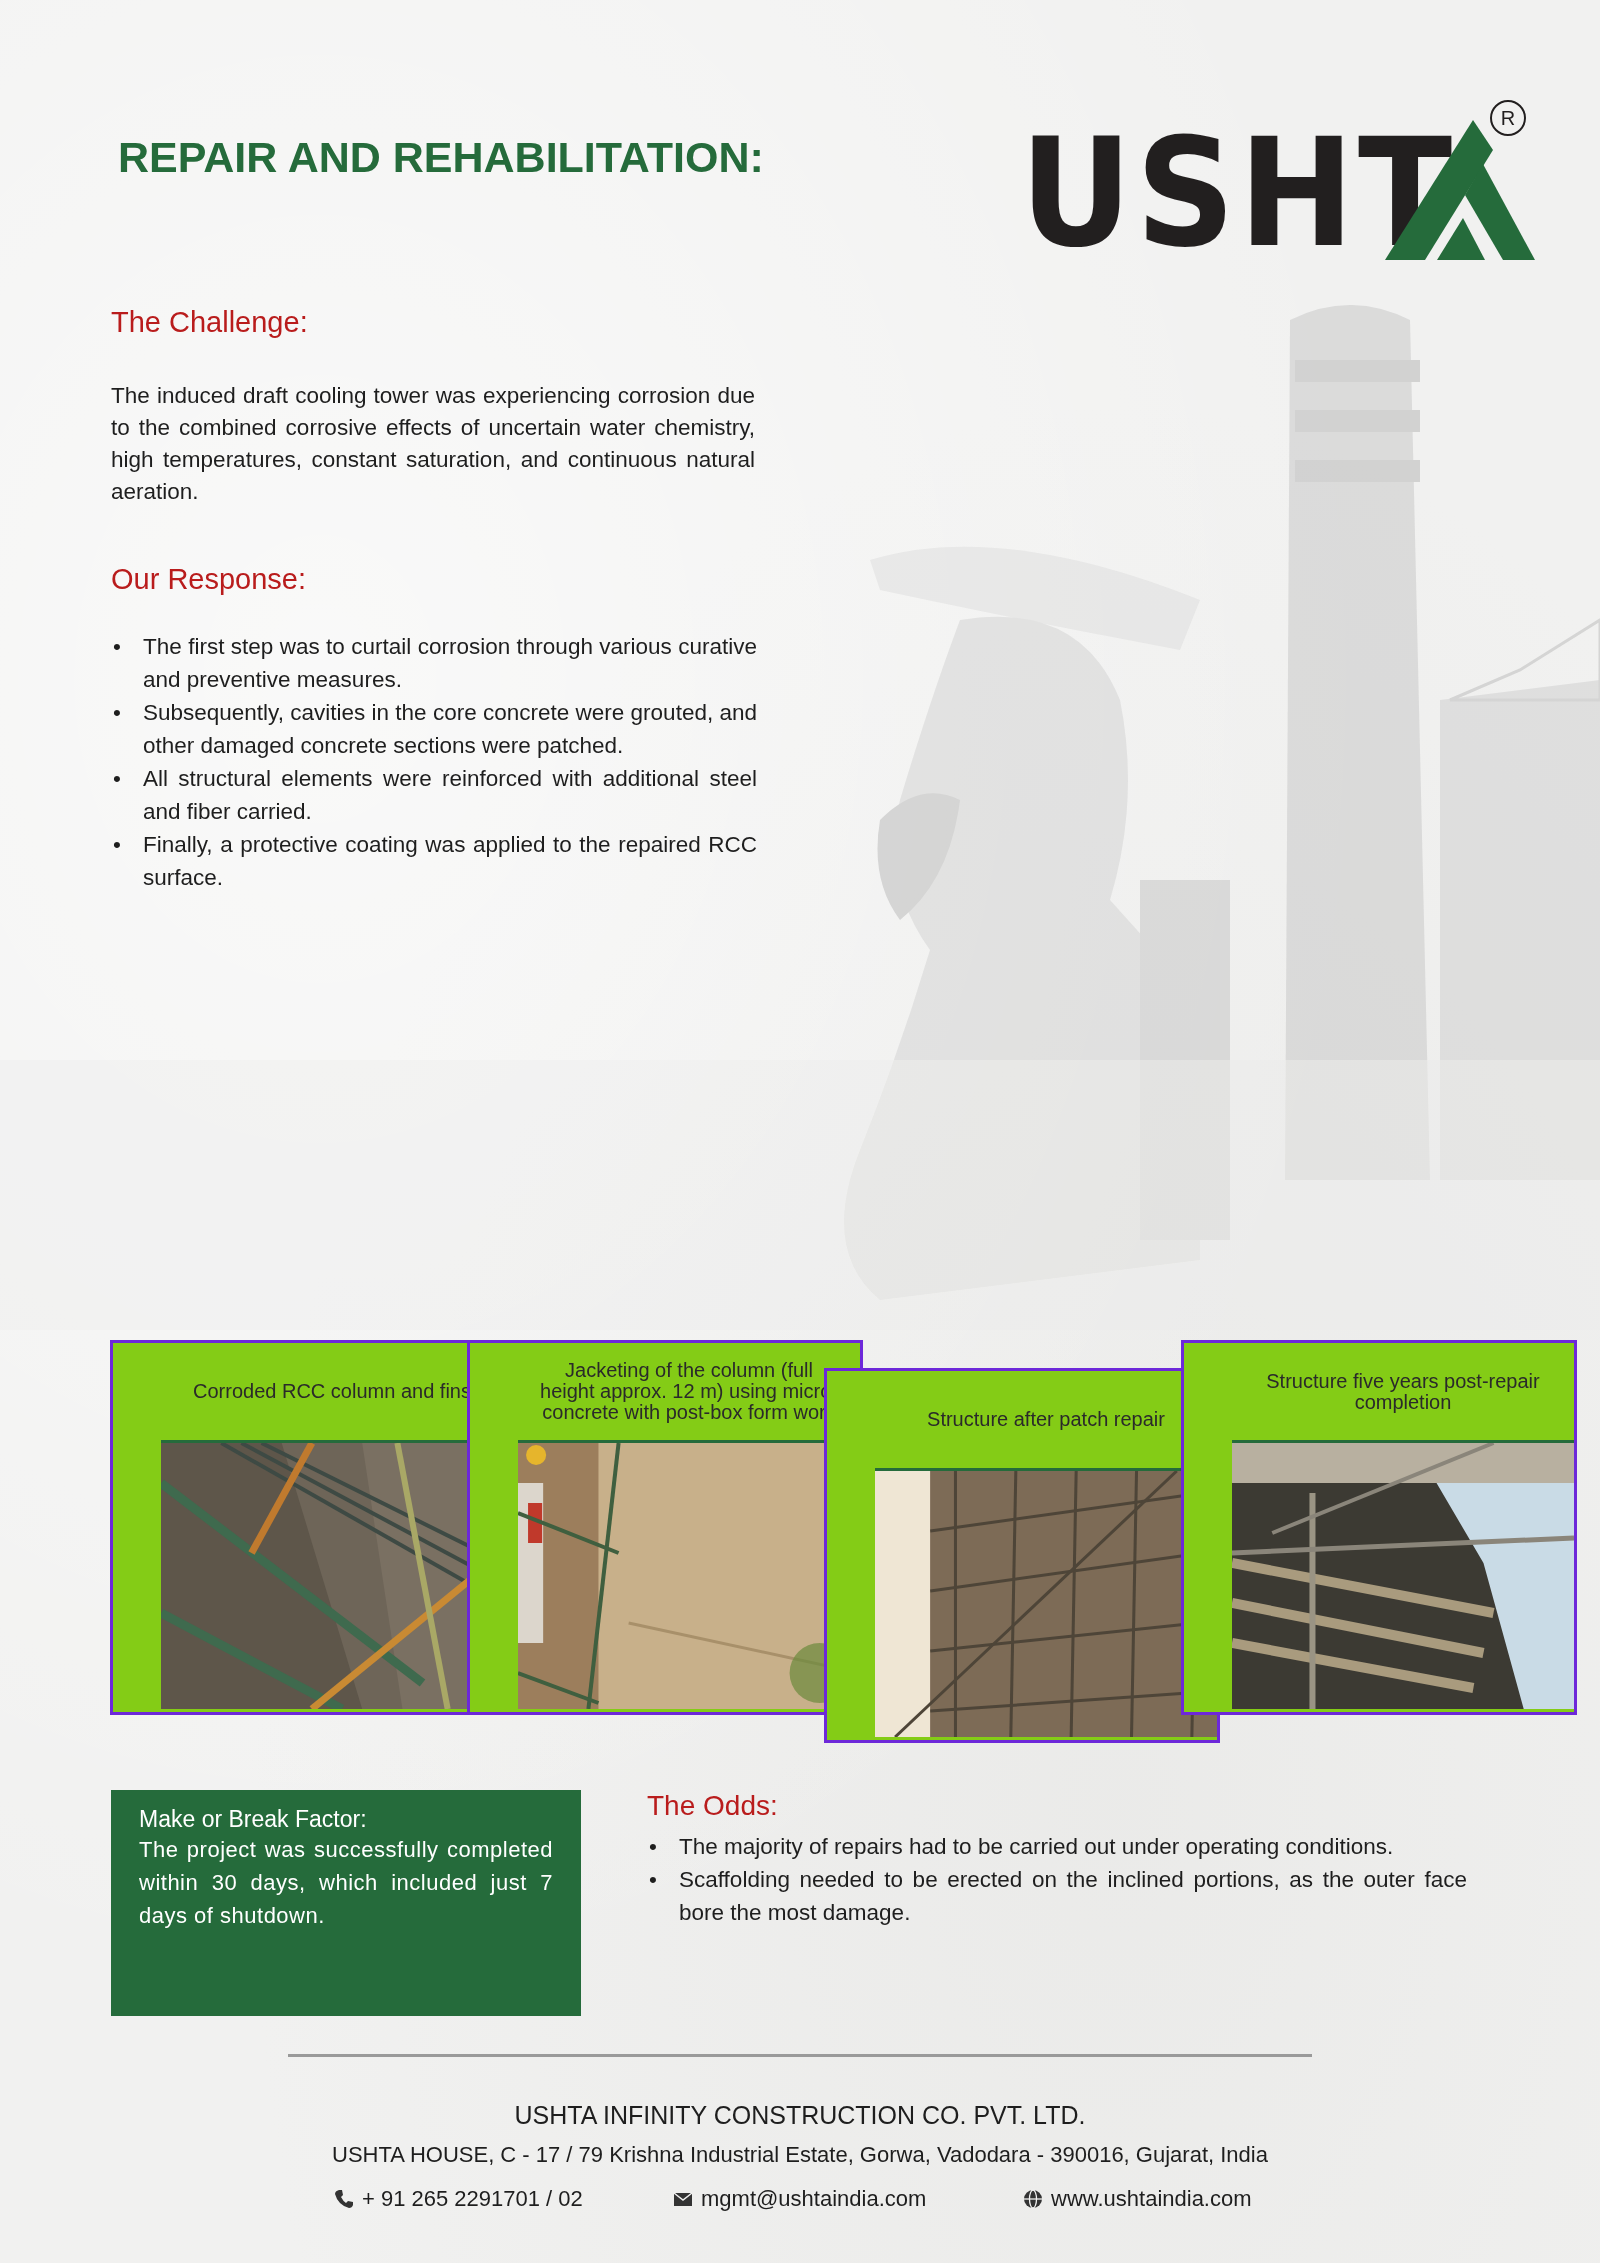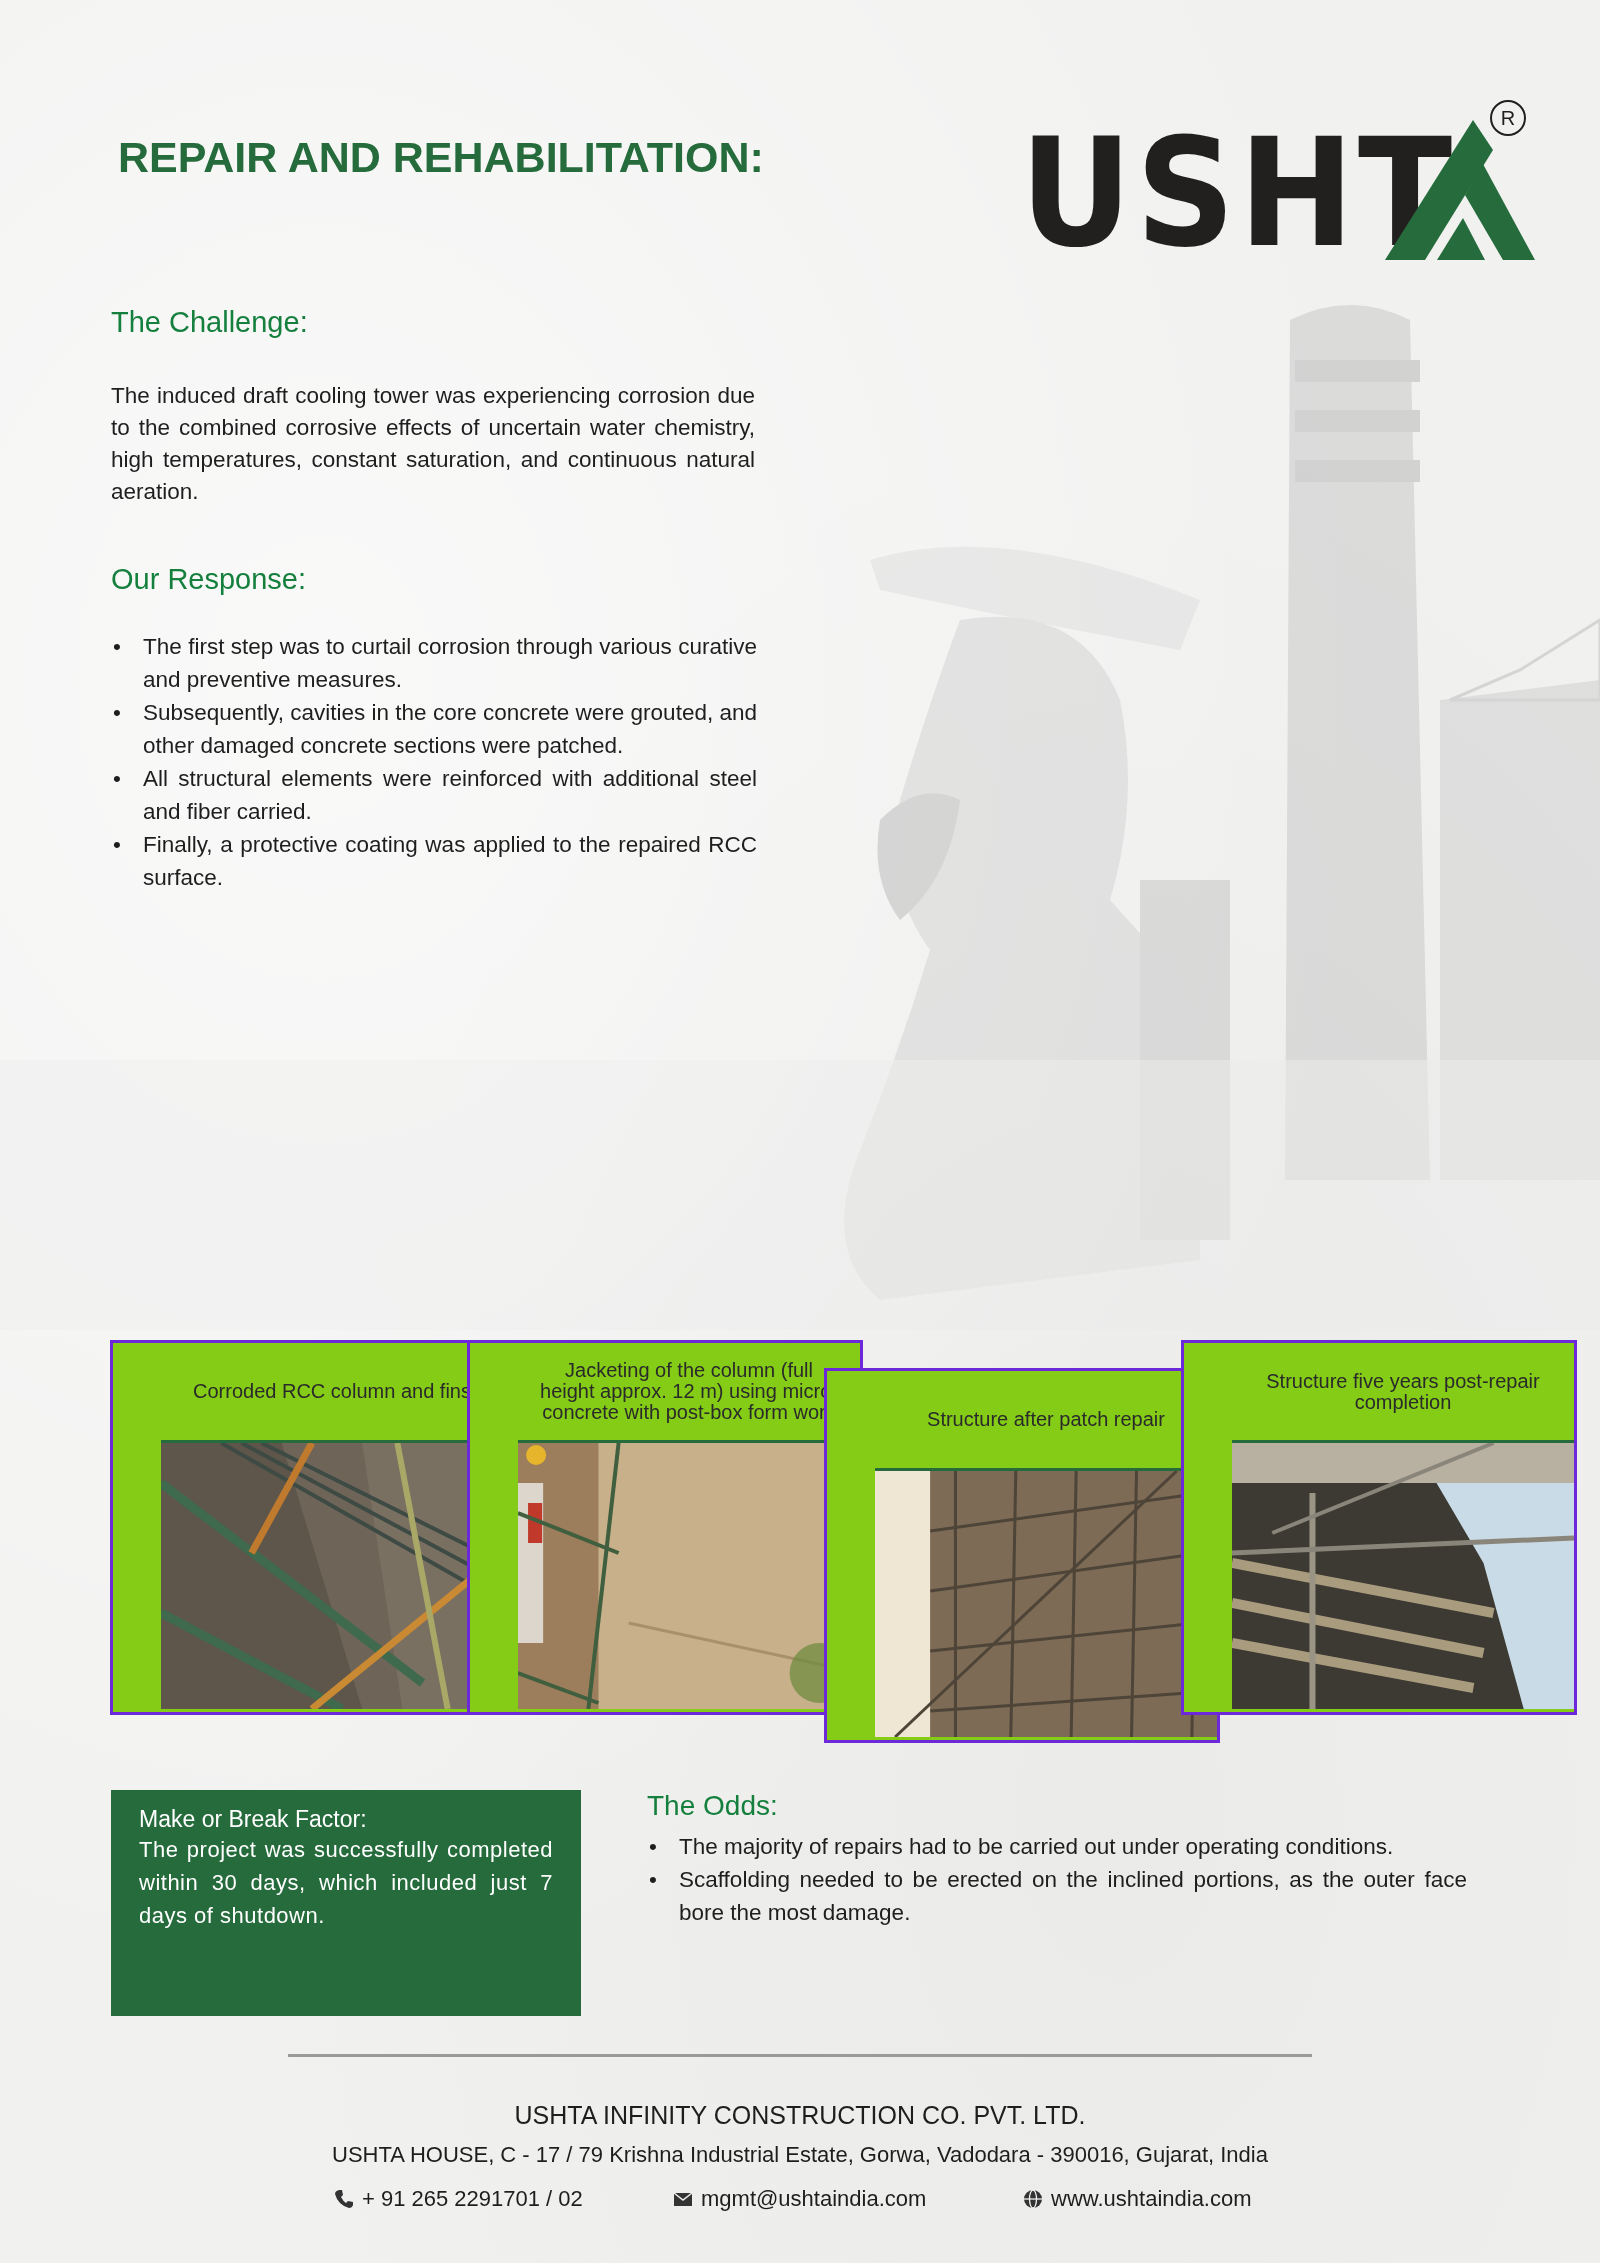--- a/index.html
+++ b/index.html
@@ -17,21 +17,21 @@
   .title { position: absolute; left: 111px; top: 128px; margin-left: 7px; }
   .title .t1 { font-size: 43px; font-weight: bold; color: #256b3b; letter-spacing: 0px; line-height: 58px; }
   .title .t2 { font-size: 43px; color: #3f3f3f; line-height: 64px; }
 
   .logo { position: absolute; left: 1020px; top: 100px; width: 520px; height: 200px; }
   .logo .word { position: absolute; left: 0; top: 18px; font-size: 150px; line-height: 150px; font-weight: bold; color: #221f1f; letter-spacing: 4px; font-family: "DejaVu Sans", sans-serif; transform: scaleX(0.92); transform-origin: left top; }
   .logo .mark { position: absolute; left: 365px; top: 20px; width: 150px; height: 140px; }
   .logo .reg { position: absolute; left: 470px; top: 0px; width: 32px; height: 32px; border: 2px solid #221f1f; border-radius: 50%; font-size: 20px; line-height: 32px; text-align: center; color: #221f1f; }
   .logo .tag { position: absolute; left: 4px; top: 150px; font-size: 31px; color: #3a3a3a; white-space: nowrap; }
 
-  .section-head { position: absolute; font-size: 29px; color: #15803d; }
+  .section-head { position: absolute; font-size: 29px; color: #b91c1c; }
   .para { position: absolute; font-size: 22.5px; line-height: 32px; color: #1e1e1e; text-align: justify; }
   ul.bullets { position: absolute; margin: 0; padding: 0; list-style: none; font-size: 22.5px; line-height: 33px; color: #1e1e1e; }
   ul.bullets li { position: relative; padding-left: 32px; text-align: justify; }
   ul.bullets li::before { content: "\2022"; position: absolute; left: 2px; top: 0; }
 
   .panels { position: absolute; left: 110px; top: 1340px; width: 1422px; height: 375px; }
   .panel { position: absolute; top: 0; width: 342px; height: 369px; border: 3px solid #6d28d9; background: #84cc16; padding-left: 48px; }
   .panel .cap { height: 100px; border-bottom: 3px solid #256b3b; display: flex; align-items: center; justify-content: center; text-align: center; font-size: 20px; line-height: 21px; color: #2a2a2a; padding: 0 18px; box-sizing: border-box; }
   .panel .photo { height: 266px; position: relative; overflow: hidden; }
   .panel .photo svg { width: 100%; height: 100%; display: block; }

